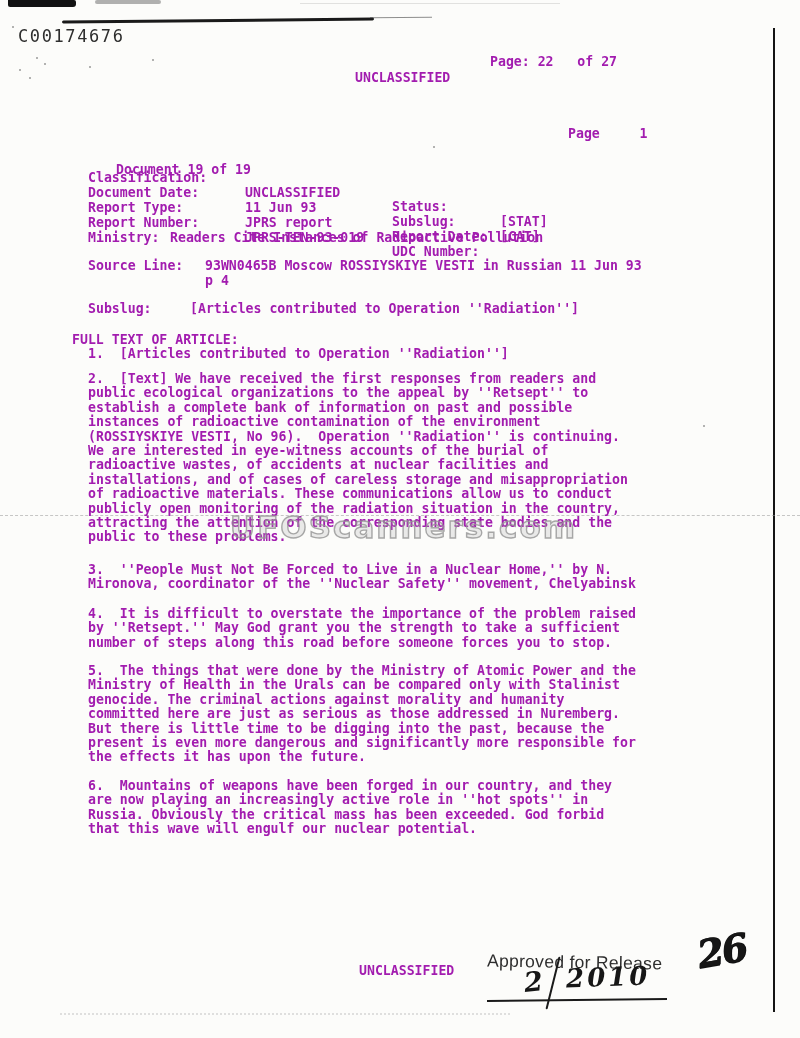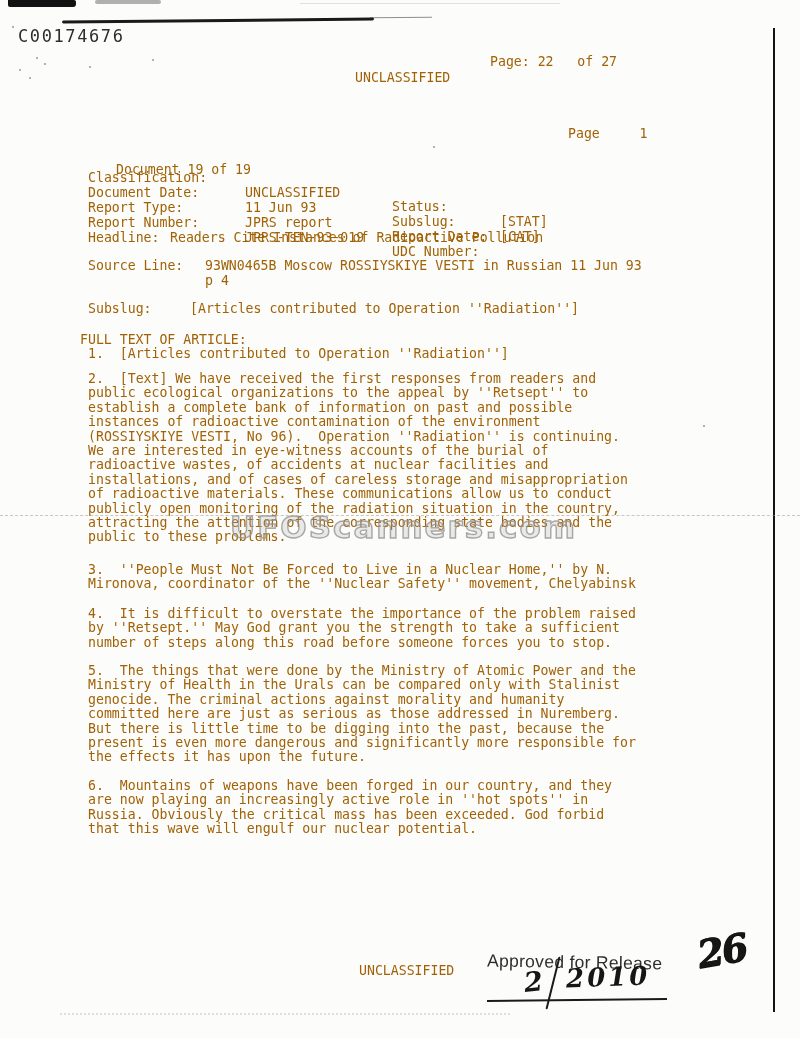--- a/index.html
+++ b/index.html
@@ -5,22 +5,22 @@
   html,body{margin:0;padding:0;background:#fdfdfb;}
   .page{
     position:relative;width:788px;height:1038px;overflow:hidden;
     background:#fcfcfa;
     color:#1c1c1c;
     padding-left:14px;
   }
   .abs{position:absolute;}
   .mono{
     font-family:"DejaVu Sans Mono","Liberation Mono",monospace;
-    font-weight:normal;font-size:13.2px;line-height:14.4px;
-    white-space:pre;color:#a16207;
+    font-weight:bold;font-size:13.2px;line-height:14.4px;
+    white-space:pre;color:#a21caf;
   }
   .doc-id{
     font-family:"DejaVu Sans Mono","Liberation Mono",monospace;
     font-weight:normal;font-size:17px;letter-spacing:1.6px;color:#2e2e2e;
     left:18px;top:26px;
   }
   .title{font-size:12.6px;}
   .meta-row{position:absolute;left:0;width:100%;height:15px;}
   .meta-row .c1{position:absolute;left:88px;}
   .meta-row .c2{position:absolute;left:245px;}
@@ -100,31 +100,31 @@
       <span class="c4"></span>
     </div>
     <div class="meta-row mono" style="top:202px;">
       <span class="c1">Report Number:</span>
       <span class="c2">JPRS-TEN-93-019</span>
       <span class="c3">UDC Number:</span>
       <span class="c4"></span>
     </div>
   </div>
 
-  <div class="abs mono" style="left:88px;top:231px;">Headline:</div>
+  <div class="abs mono" style="left:88px;top:231px;">Ministry:</div>
   <div class="abs mono" style="left:170px;top:231px;">Readers Cite Instances of Radioactive Pollution</div>
 
   <div class="abs mono" style="left:88px;top:259px;">Source Line:</div>
   <div class="abs mono" style="left:205px;top:259px;">93WN0465B Moscow ROSSIYSKIYE VESTI in Russian 11 Jun 93</div>
   <div class="abs mono" style="left:205px;top:274px;">p 4</div>
 
   <div class="abs mono" style="left:88px;top:302px;">Subslug:</div>
   <div class="abs mono" style="left:190px;top:302px;">[Articles contributed to Operation ''Radiation'']</div>
 
-  <div class="abs mono" style="left:80px;top:333px;">FULL TEXT OF ARTICLE:</div>
+  <div class="abs mono" style="left:72px;top:333px;">FULL TEXT OF ARTICLE:</div>
   <div class="abs mono" style="left:88px;top:347px;">1.  [Articles contributed to Operation ''Radiation'']</div>
   <div class="abs mono" style="left:88px;top:372px;">2.  [Text] We have received the first responses from readers and
 public ecological organizations to the appeal by ''Retsept'' to
 establish a complete bank of information on past and possible
 instances of radioactive contamination of the environment
 (ROSSIYSKIYE VESTI, No 96).  Operation ''Radiation'' is continuing.
 We are interested in eye-witness accounts of the burial of
 radioactive wastes, of accidents at nuclear facilities and
 installations, and of cases of careless storage and misappropriation
 of radioactive materials. These communications allow us to conduct

